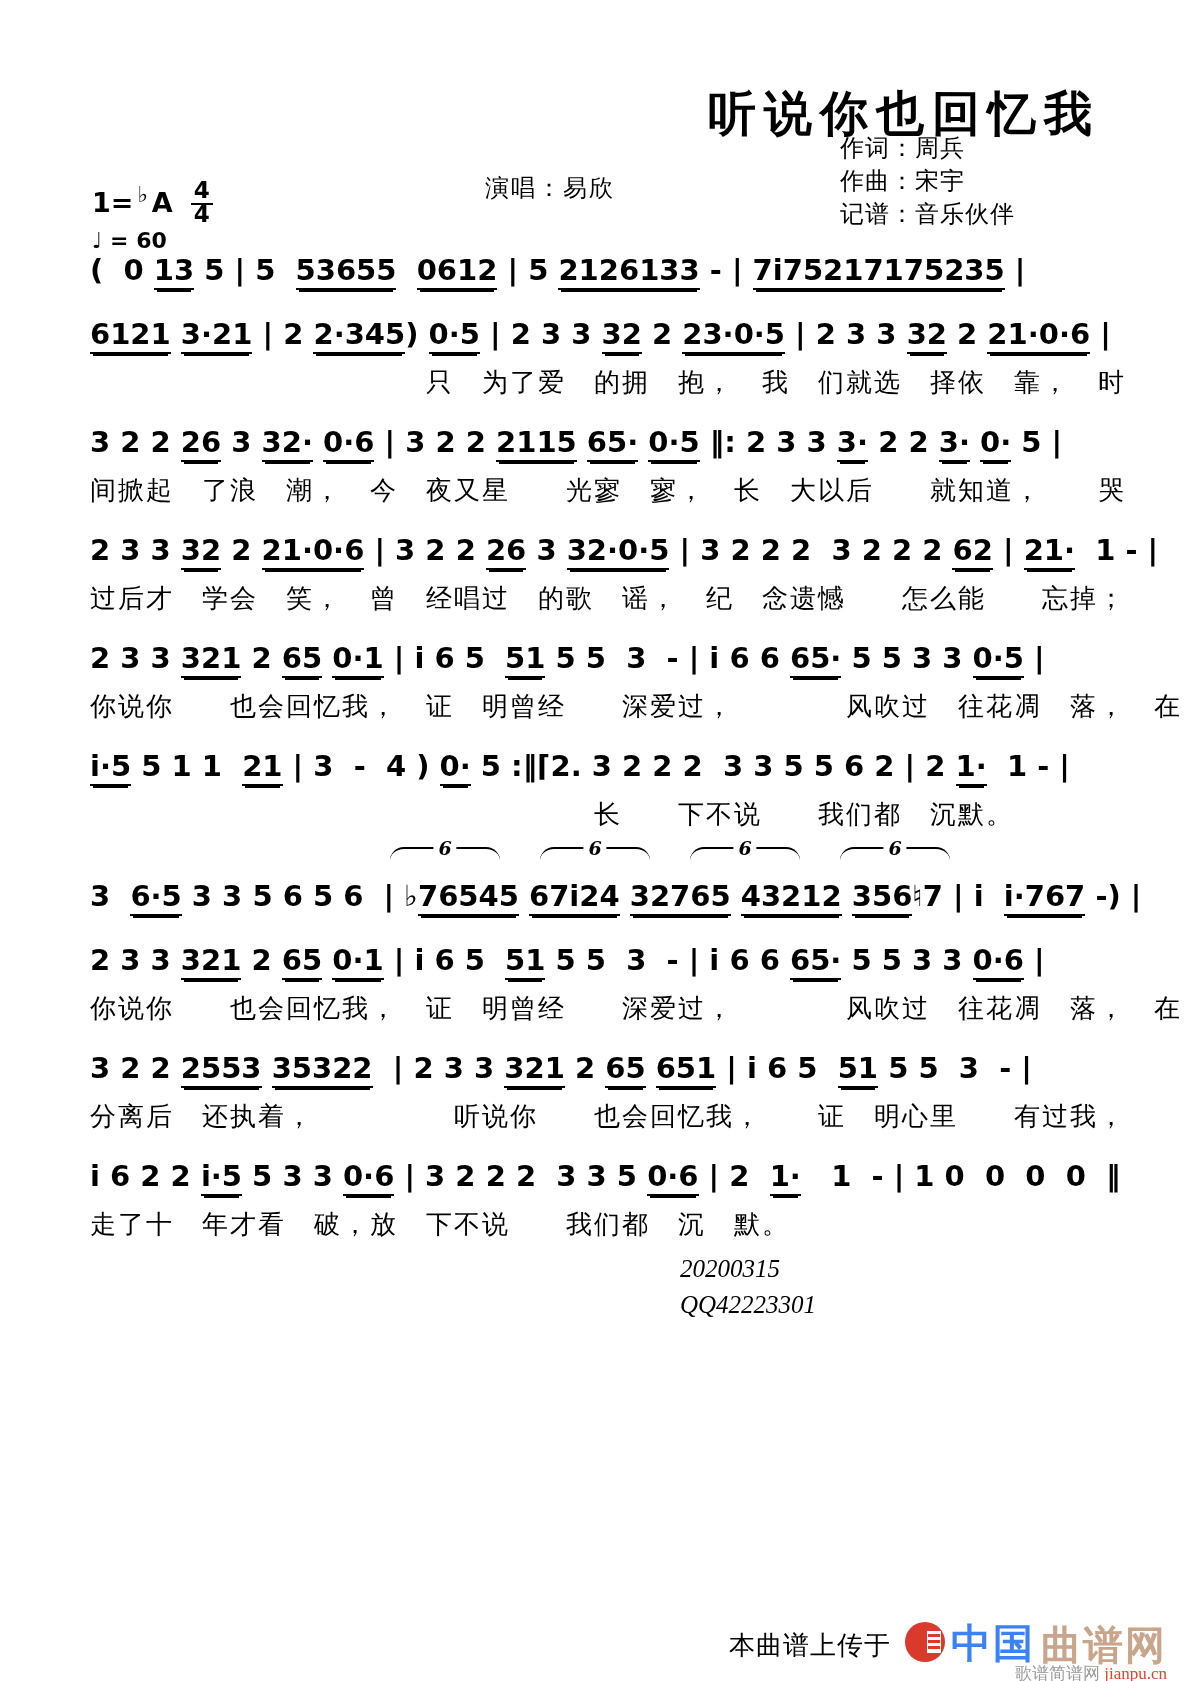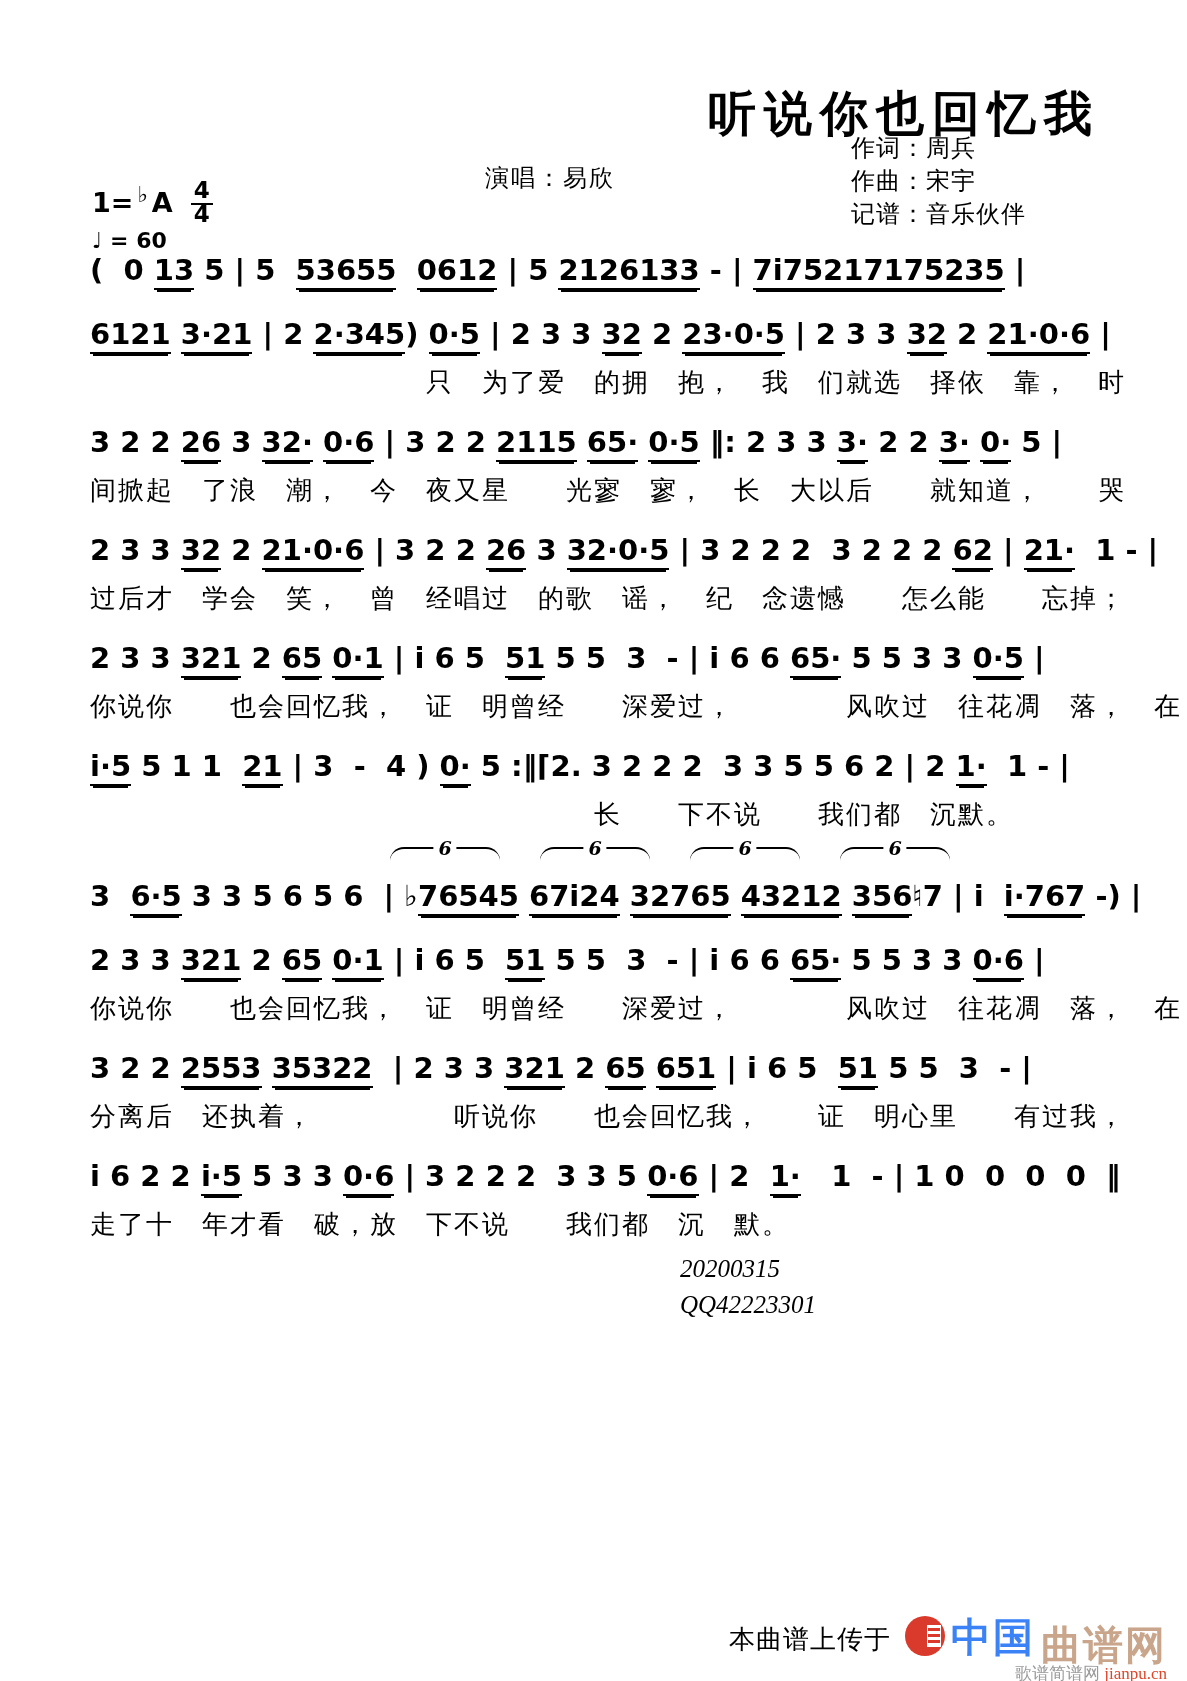--- a/index.html
+++ b/index.html
@@ -7,27 +7,26 @@
     width:1187px;height:1681px;background:#ffffff;color:#000;
     position:relative;overflow:hidden;
     font-family:"Liberation Serif", serif;
   }
   .title{
     position:absolute;top:82px;left:0;width:1100px;text-align:right;
     font-size:48px;font-weight:bold;letter-spacing:8px;
     font-family:"Liberation Serif", serif;
   }
   .singer{
-    position:absolute;top:162px;left:0;width:1100px;text-align:center;
+    position:absolute;top:172px;left:0;width:1100px;text-align:center;
     font-size:24px;letter-spacing:2px;
   }
   .credits{
     position:absolute;top:132px;left:840px;font-size:24px;line-height:33px;
     letter-spacing:1px;
-    margin-left:11px;
   }
   .keysig{
     position:absolute;top:178px;left:92px;font-size:27px;font-weight:bold;
     font-family:"DejaVu Sans", sans-serif;display:flex;align-items:center;gap:4px;
   }
   .keysig .flat{font-size:22px;vertical-align:super;position:relative;top:-8px;}
   .frac{display:inline-block;text-align:center;font-size:23px;line-height:24px;margin-left:14px;}
   .frac .num{border-bottom:2px solid #000;padding:0 3px;}
   .tempo{
     position:absolute;top:228px;left:92px;font-size:22px;font-weight:bold;
@@ -70,21 +69,21 @@
     position:relative;flex:0 0 auto;
   }
   .logo-icon::before{
     content:"";position:absolute;right:4px;top:9px;width:14px;height:22px;background:#fff;
   }
   .logo-icon::after{
     content:"";position:absolute;right:5px;top:12px;width:12px;height:16px;
     background:repeating-linear-gradient(#d93a2b 0 3px,#fff 3px 6px);
   }
   .logo-cn{font-size:40px;font-weight:bold;color:#3b82f6;letter-spacing:2px;margin-top:2px;}
-  .logo-tail{font-size:40px;font-weight:bold;color:#c9a68b;letter-spacing:2px;margin-top:10px;}
+  .logo-tail{font-size:40px;font-weight:bold;color:#c9a68b;letter-spacing:2px;margin-top:4px;}
   .logo-sub{
     position:absolute;right:0;bottom:-12px;font-size:17px;white-space:nowrap;
   }
   .logo-sub .g{color:#9a9a9a;}
   .logo-sub .r{color:#e0452a;}
 </style>
 </head>
 <body>
 
 <div class="title">听说你也回忆我</div>

